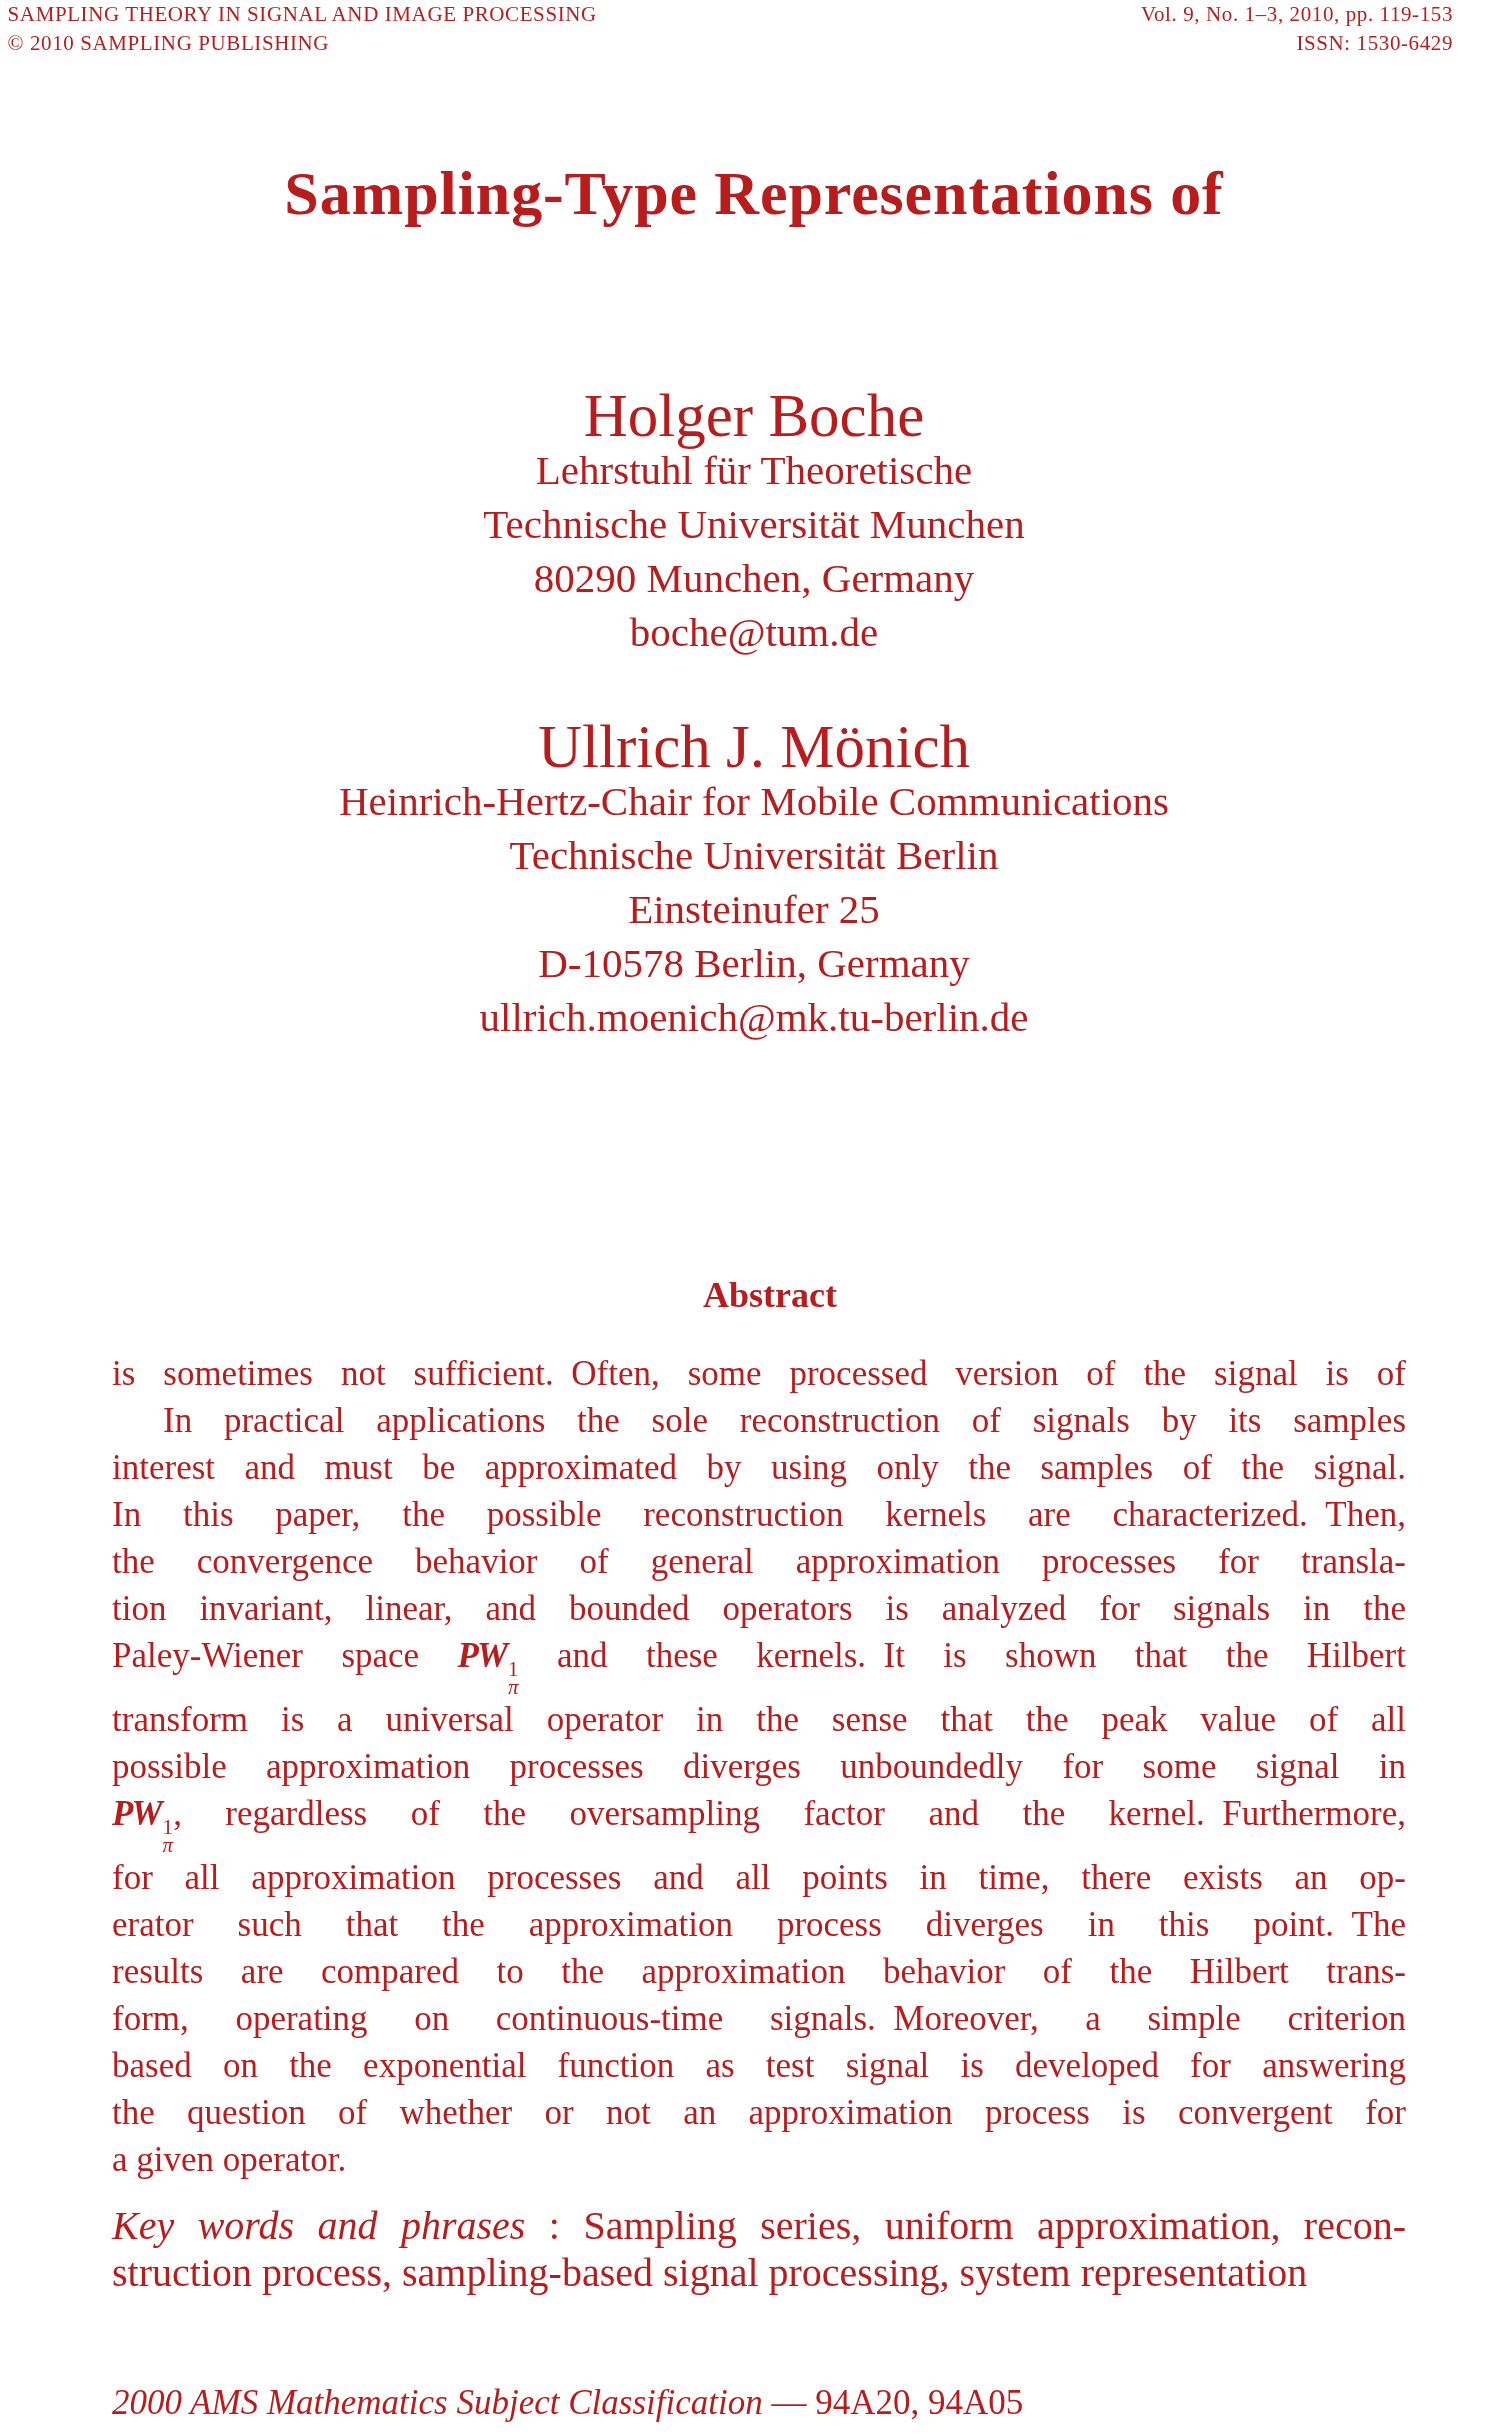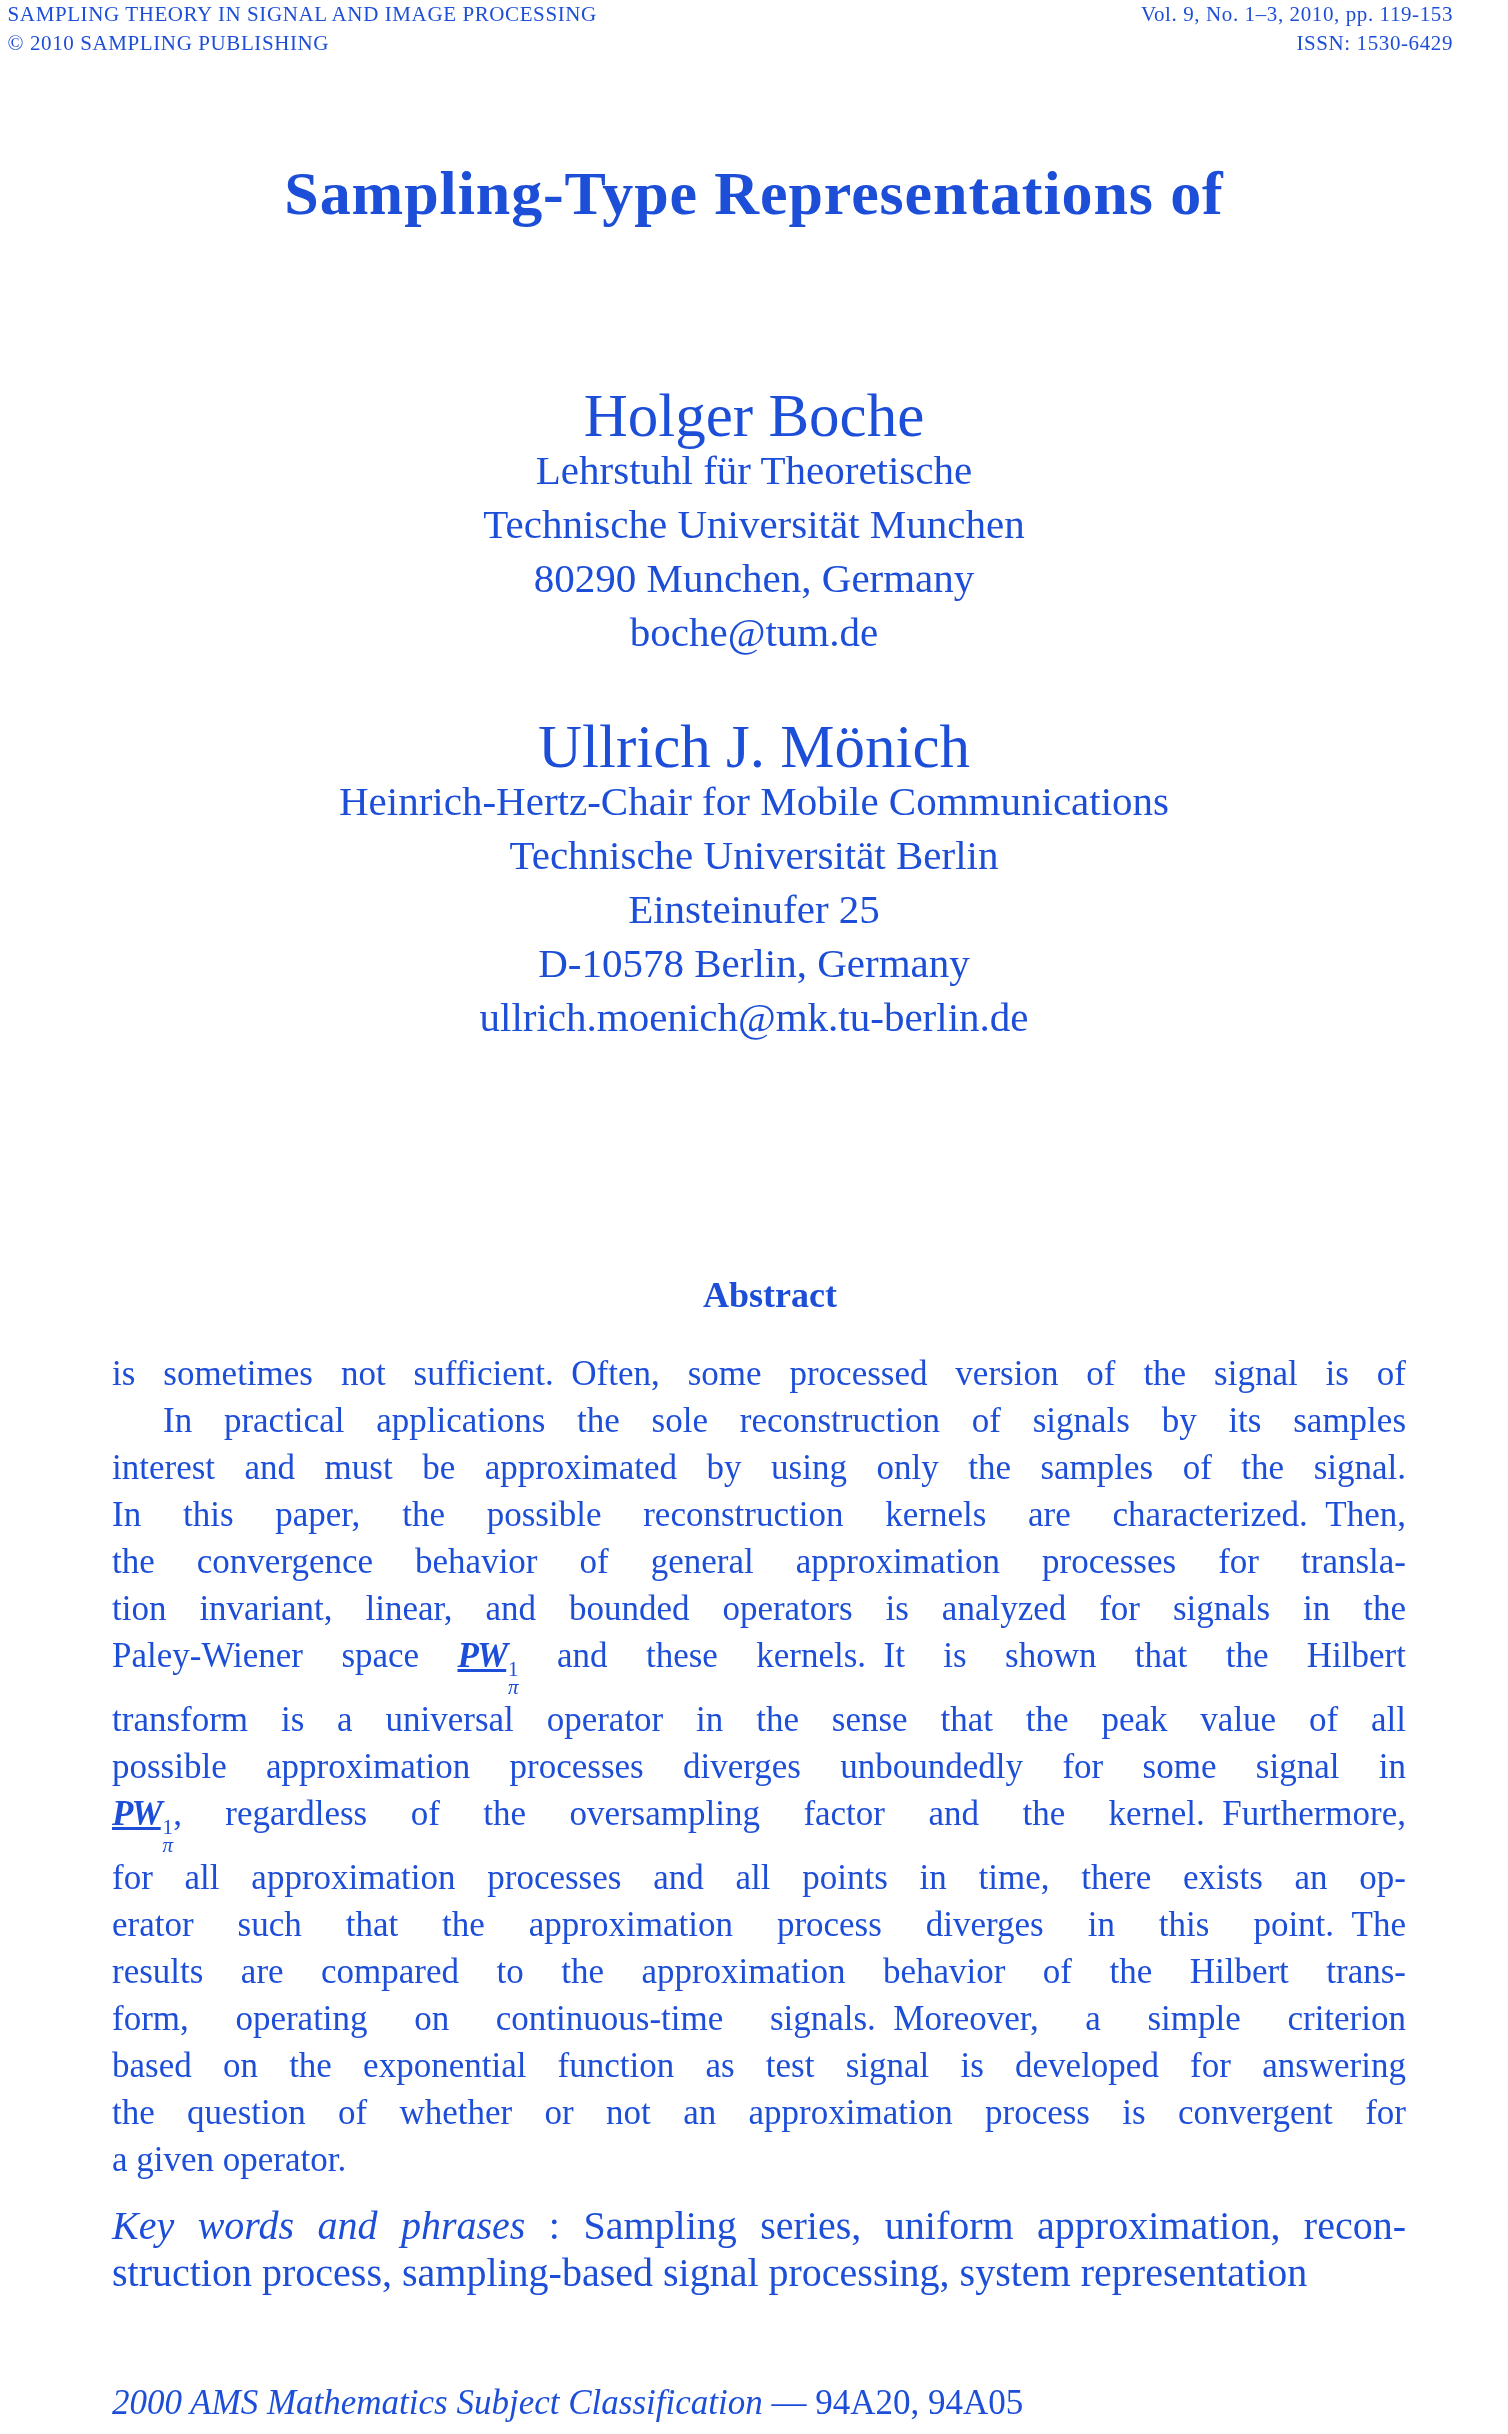--- a/index.html
+++ b/index.html
@@ -2,21 +2,21 @@
 <html style="font-size:15px"><head>
 <meta charset="utf-8">
 <style>
   html, body { margin: 0; padding: 0; background: #888; }
   .page {
     position: relative;
     width: 1508px;
     height: 2435px;
     margin: 0 auto;
     background: #ffffff;
-    color: #1d4ed8;
+    color: #b91c1c;
     font-family: "Liberation Serif", "DejaVu Serif", serif;
     overflow: hidden;
   }
   
   .hdr {
     position: absolute;
     top: 0; left: 7.6px; right: 55px;
     display: flex;
     justify-content: space-between;
     font-size: 21px;
@@ -71,21 +71,21 @@
     position: absolute;
     top: 2379px; left: 112px; width: 1363px;
     font-size: 35px;
     line-height: 47px;
   }
   .tline { white-space: nowrap; }
   .tline.just { text-align: justify; text-align-last: justify; text-justify: inter-word; }
   .tline.indent { text-indent: 51px; }
   .it { font-style: italic; }
   
-  .pw { display: inline; white-space: nowrap; text-decoration: underline; }
+  .pw { display: inline; white-space: nowrap; }
   .pw-base { font-style: italic; font-weight: bold; letter-spacing: -1.9px; padding-right: 1.9px; }
   .pw-ss {
     display: inline-flex;
     flex-direction: column;
     align-items: flex-start;
     font-size: 0.60em;
     line-height: 0.82;
     vertical-align: -0.45em;
     letter-spacing: 0;
   }

